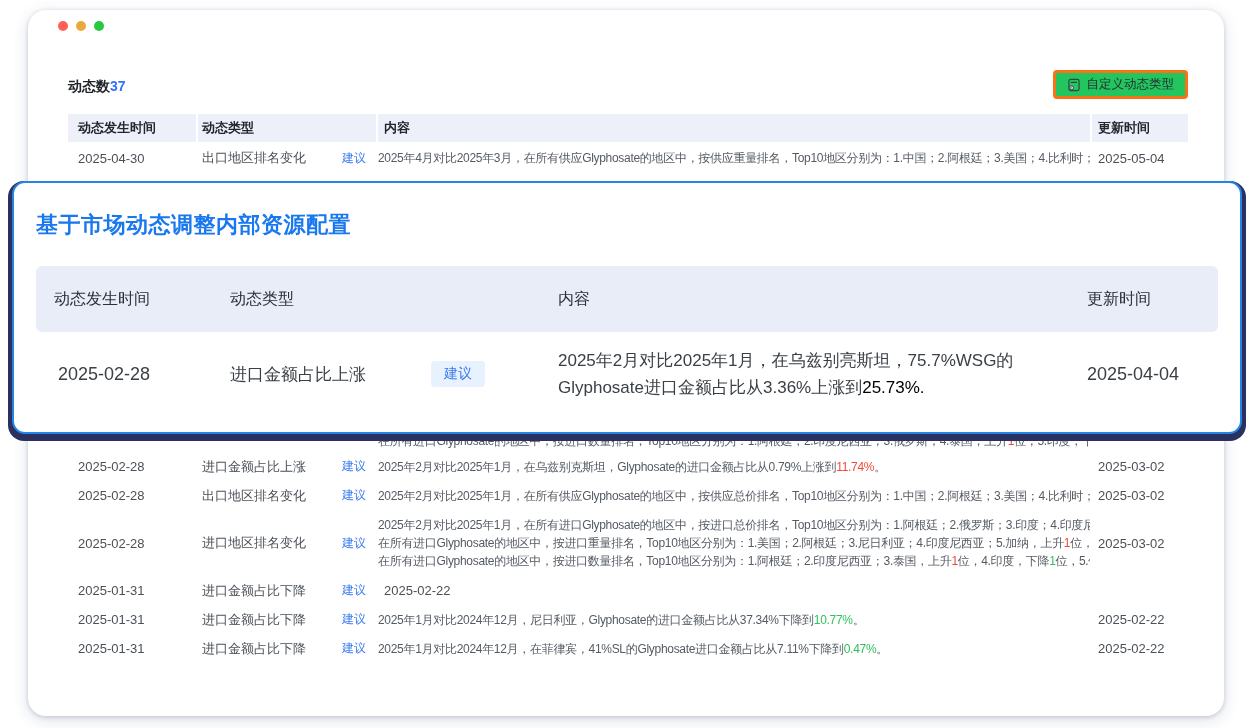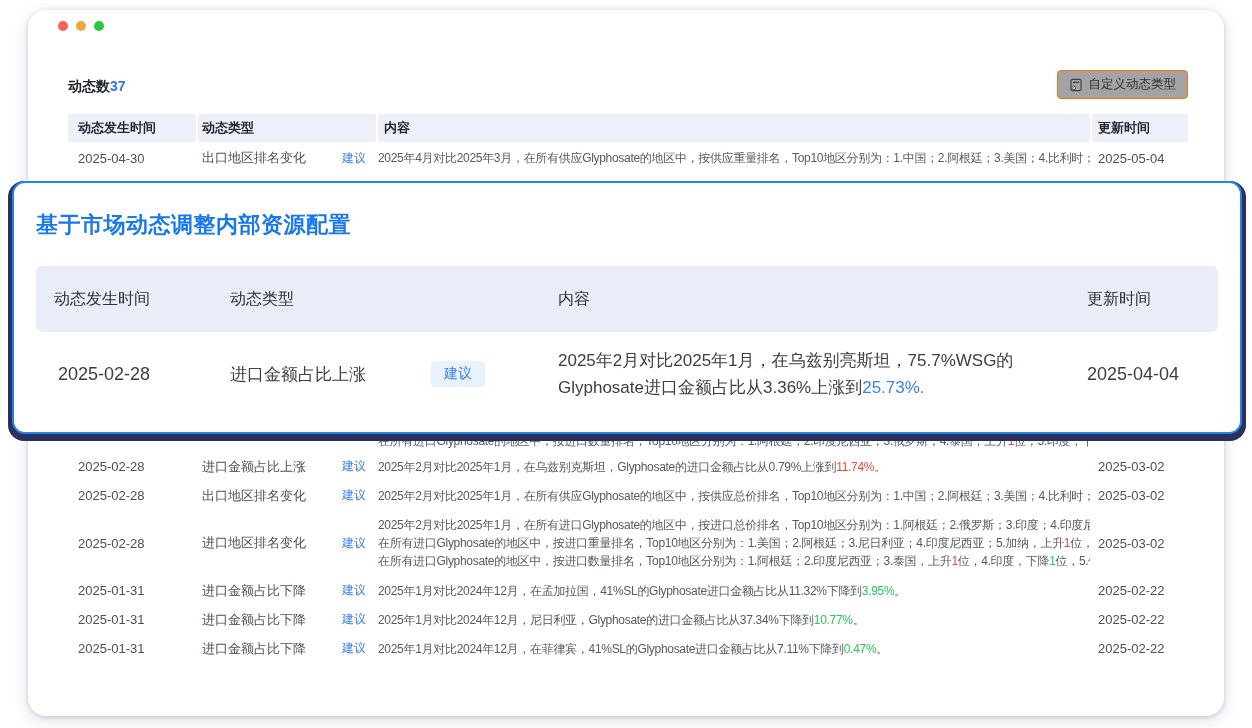--- a/index.html
+++ b/index.html
@@ -10,21 +10,21 @@
   .window { position:absolute; left:28px; top:10px; width:1196px; height:706px; background:#fff;
             border-radius:18px; box-shadow:0 4px 16px rgba(40,60,120,.16), 0 1px 4px rgba(20,30,60,.18); }
   .traffic { position:absolute; left:30px; top:11px; display:flex; gap:8px; }
   .dot { width:10px; height:10px; border-radius:50%; }
   .dot.r { background:#ff5f57; } .dot.y { background:#e8aa3d; } .dot.g { background:#28c840; }
 
   .win-title { position:absolute; left:40px; top:68px; font-size:14px; font-weight:bold; color:#21242a; }
   .win-title .count { color:#3370ff; }
 
   .custom-btn { position:absolute; right:36px; top:60px; height:29px; display:flex; align-items:center; gap:6px;
-                border:1px solid #f97316; border-radius:4px; background:#a3a3a3; padding:0 11px;
+                border:3px solid #f97316; border-radius:4px; background:#22c55e; padding:0 11px;
                 font-size:12.5px; color:#2a2e34; cursor:pointer; }
 
   
   .bg-table { position:absolute; left:40px; top:104px; width:1120px; }
   .thead, .trow { display:grid; grid-template-columns:128px 178px 712px 1fr; column-gap:2px; }
   .thead { height:28px; }
   .thead > div { background:#edf0f9; display:flex; align-items:center; font-size:13px; font-weight:bold; color:#23262c; }
   .th1 { padding-left:10px; } .th2 { padding-left:4px; } .th3 { padding-left:6px; } .th4 { padding-left:6px; }
   .trow { align-items:center; color:#4a5057; }
   .c-date { padding-left:10px; font-size:13px; color:#4a5057; }
@@ -47,21 +47,21 @@
              font-size:16px; font-weight:500; color:#2b2f36; }
   .ov-head .h1 { padding-left:18px; } .ov-head .h2 { padding-left:18px; }
   .ov-head .h3 { padding-left:16px; } .ov-head .h4 { padding-left:25px; }
   .ov-row { margin-top:6px; height:72px; display:grid; grid-template-columns:176px 330px 520px 1fr;
             align-items:center; color:#3b4046; }
   .ov-date { padding-left:22px; font-size:18px; }
   .ov-type { display:flex; align-items:center; padding-left:18px; font-size:17px; }
   .ov-badge { margin-left:auto; margin-right:57px; background:#e8f1fe; color:#3a7af0; font-size:14px;
               padding:4px 13px; border-radius:4px; flex:none; cursor:pointer; }
   .ov-content { padding-left:16px; font-size:17px; line-height:27px; width:516px; color:#3b4046; }
-  .ov-red { color:#3b82f6;margin-top:40px; }
+  .ov-red { color:#000000;margin-top:40px; }
   .ov-update { padding-left:25px; font-size:18px; }
 </style>
 </head>
 <body>
 
 <div class="page">
 
   <div class="window">
 
     <div class="traffic">
@@ -152,23 +152,20 @@
               <div class="cline"><span>在所有进口Glyphosate的地区中，按进口数量排名，Top10地区分别为：1.阿根廷；2.印度尼西亚；3.泰国，上升</span><span class="seg-up">1</span><span>位，4.印度，下降</span><span class="seg-down">1</span><span>位，5.俄罗斯...</span></div>
             </div>
             <div class="c-update">2025-03-02</div>
           </div>
           <div class="trow" style="height: 29px;">
             <div class="c-date">2025-01-31</div>
             <div class="c-type">
               <span>进口金额占比下降</span>
               <span class="advise-link">建议</span>
             </div>
-            <div class="c-content">
-              <div class="cline"><span>2025年1月对比2024年12月，在孟加拉国，41%SL的Glyphosate进口金额占比从11.32%下降到</span><span class="seg-down">3.95%</span><span>。</span></div>
-            </div>
             <div class="c-update">2025-02-22</div>
           </div>
           <div class="trow" style="height: 29px;">
             <div class="c-date">2025-01-31</div>
             <div class="c-type">
               <span>进口金额占比下降</span>
               <span class="advise-link">建议</span>
             </div>
             <div class="c-content">
               <div class="cline"><span>2025年1月对比2024年12月，尼日利亚，Glyphosate的进口金额占比从37.34%下降到</span><span class="seg-down">10.77%</span><span>。</span></div>

